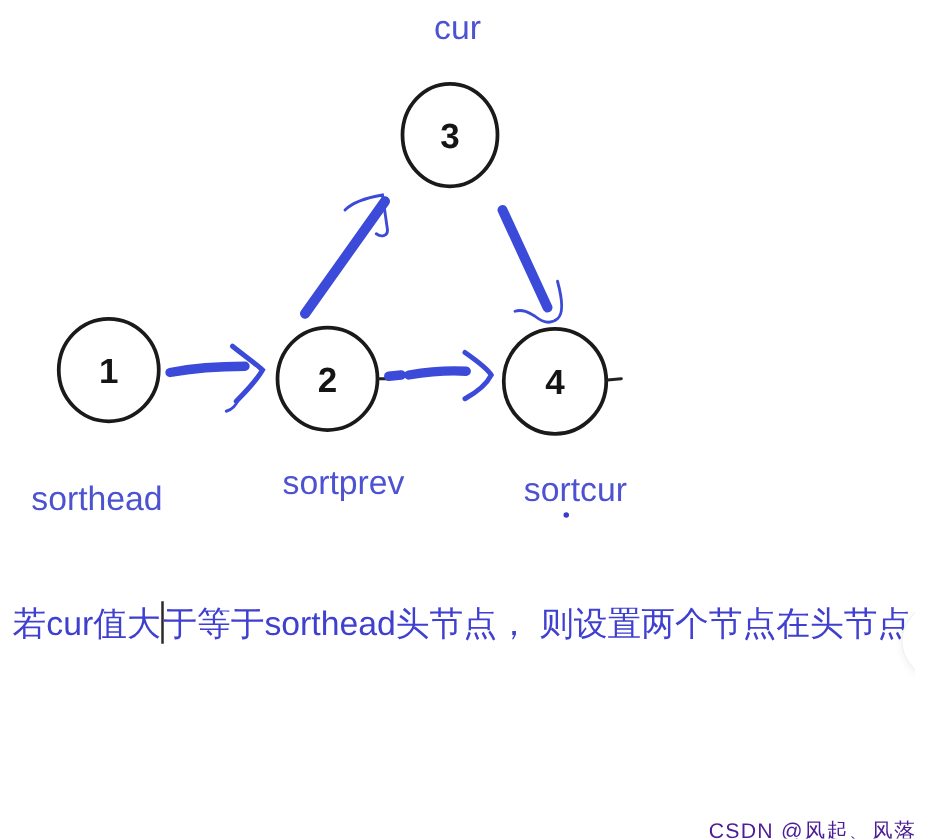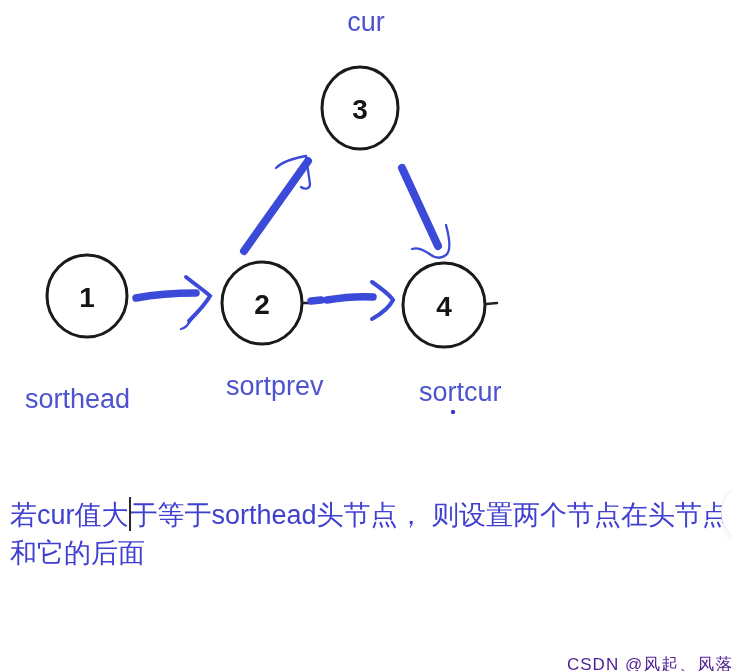--- a/index.html
+++ b/index.html
@@ -16,21 +16,21 @@
   .ptr-label.center { text-anchor:middle; }
   .arrow-shaft { stroke:#3b4ad8; fill:none; stroke-linecap:round; }
   .thick { stroke-width:7.5; }
   .thin  { stroke-width:2.3; }
   .chev  { stroke-width:4; }
   .stub  { stroke:#222222; stroke-width:2.5; stroke-linecap:round; }
   .notes {
     position:absolute; left:10px; top:480px; width:746px;
     color:#4040d0; font-size:27px;
   }
-  .notes p { margin:16px 0 13px 0; line-height:38px; }
+  .notes p { margin:0 0 13px 0; line-height:38px; }
   .caret {
     display:inline-block; width:0; height:34px;
     border-left:2px solid #2b2b2b; vertical-align:-7px;
   }
   .watermark {
     position:absolute; left:567px; top:653px;
     font-size:17px; color:#4c1d95; letter-spacing:1px; white-space:nowrap;
     text-shadow:0 1px 0 #ffffff;
   }
   .float-btn {
@@ -98,21 +98,20 @@
       <text class="ptr-label" x="226" y="395">sortprev</text>
       <text class="ptr-label" x="419" y="401">sortcur</text>
 
       <circle cx="453" cy="412" r="2.2" fill="#3b3bcf"></circle>
     </svg>
   </div>
 
   <div class="notes">
     <p>
       <span>若cur值大</span><span class="caret"></span><span>于等于sorthead头节点， 则设置两个节点在头节点</span><br>
-      <span>和它的后面</span>
     </p>
   </div>
 
   <div class="watermark">CSDN @风起、风落</div>
 
   <div class="float-btn"></div>
 
 </div>
 
 </body></html>

